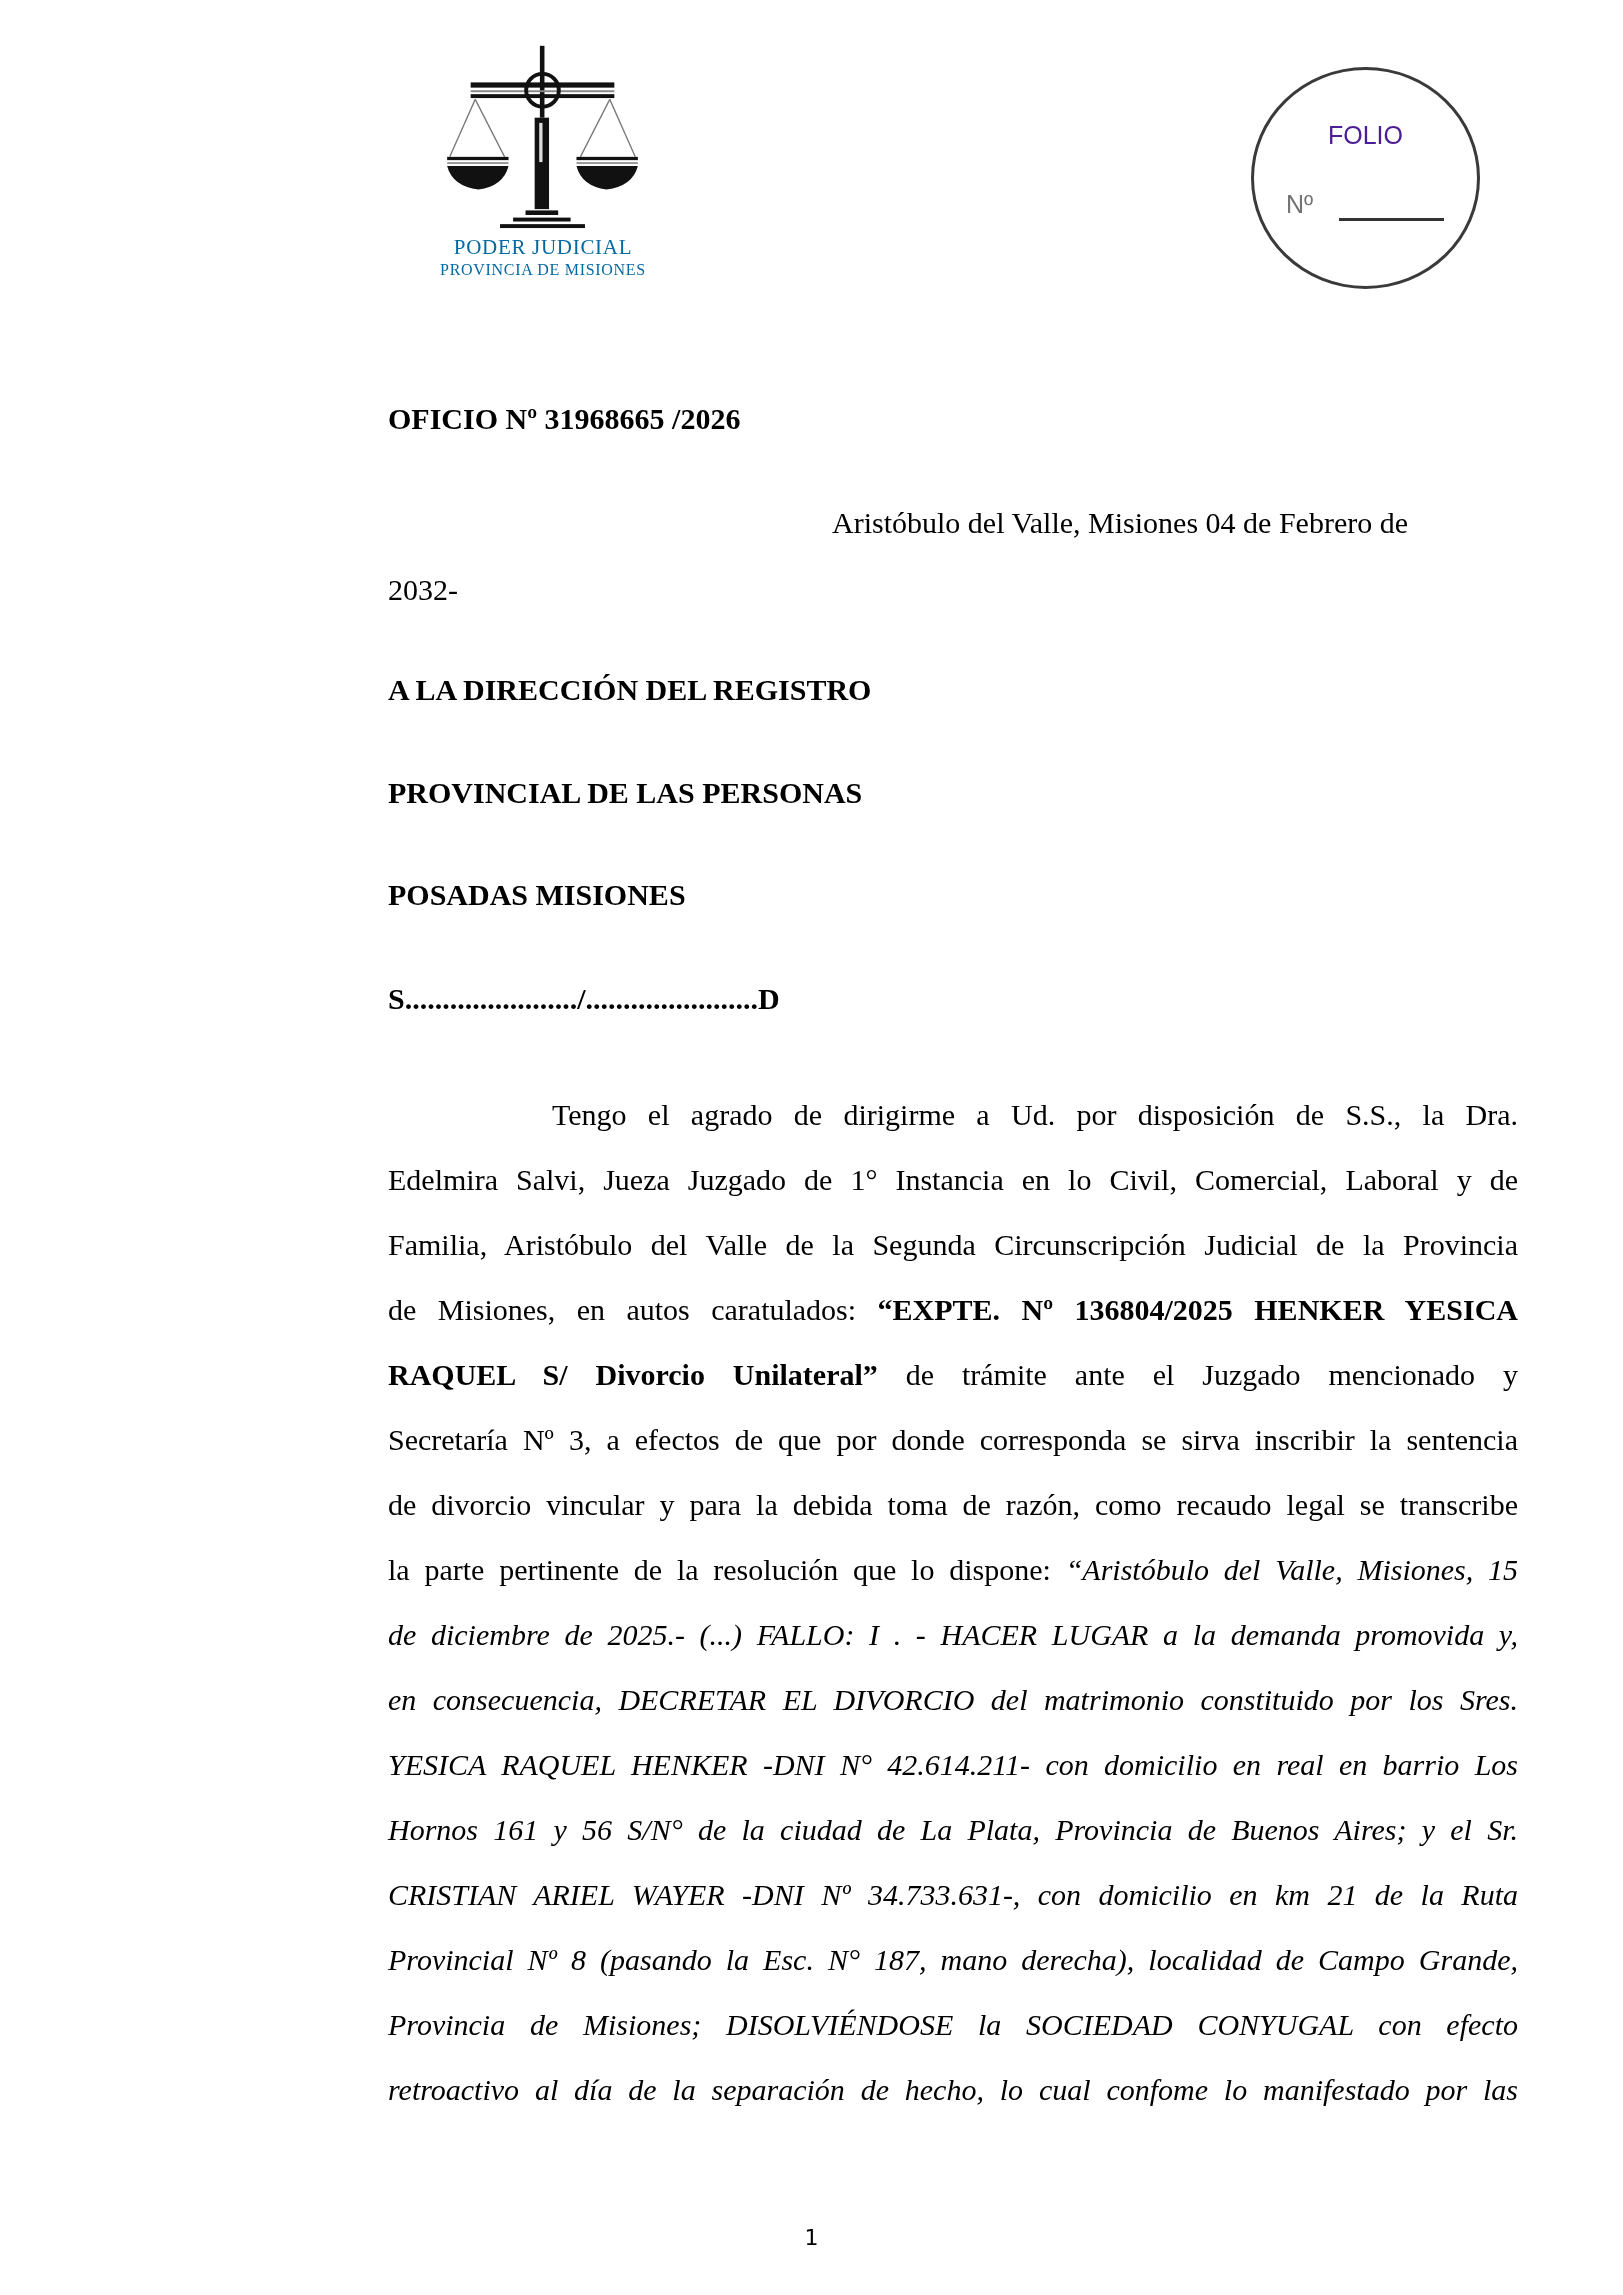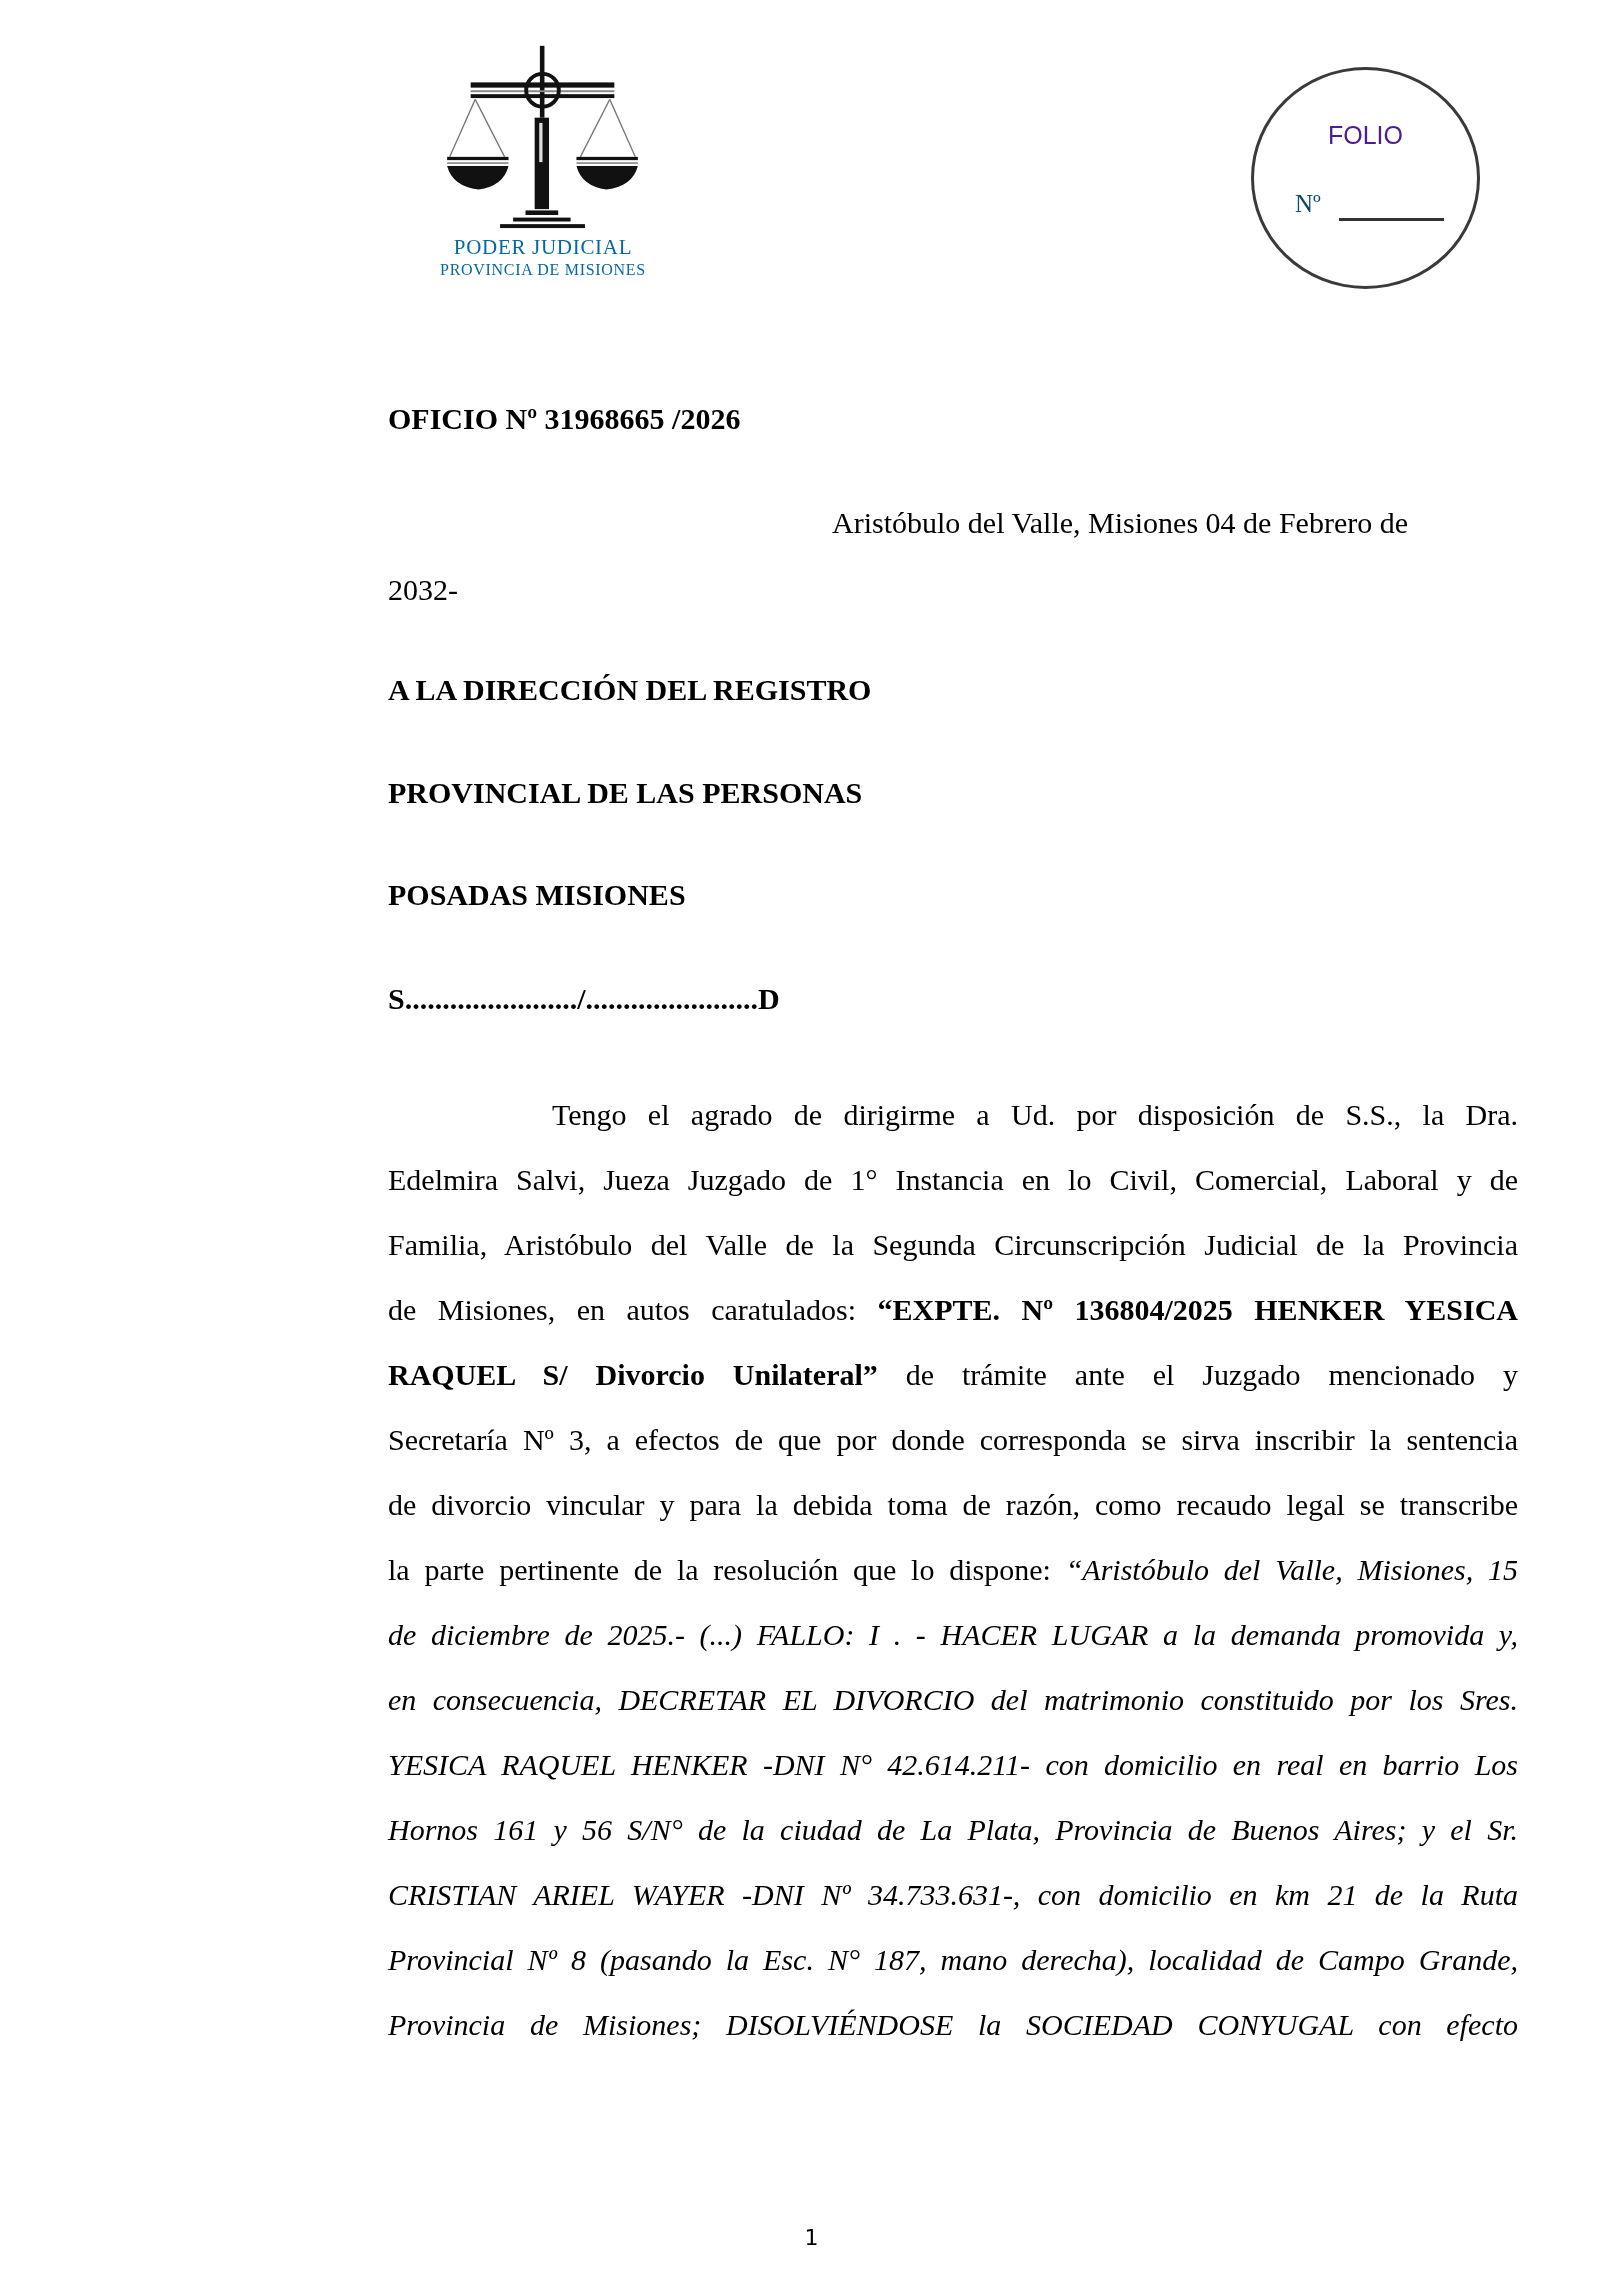--- a/index.html
+++ b/index.html
@@ -11,22 +11,22 @@
   .logo-text { position: absolute; left: 0; width: 288px; text-align: center;
     font-family: "Liberation Serif", "DejaVu Serif", serif; color: #0369a1; letter-spacing: 0.7px; }
   .logo-line1 { top: 196px; font-size: 21px; }
   .logo-line2 { top: 222px; font-size: 16px; }
 
   
   .folio { position: absolute; left: 1251px; top: 67px; width: 229px; height: 222px;
     border: 3.3px solid #3a3a3a; border-radius: 50%; box-sizing: border-box; }
   .folio-title { position: absolute; left: 0; right: 0; top: 51px; text-align: center;
     font-family: "Liberation Sans", "DejaVu Sans", sans-serif; font-size: 25px; color: #4c1d95; }
-  .folio-num { position: absolute; left: 41px; top: 120px;
-    font-family: Liberation Serif, serif; font-size: 25px; color: #0c4a6e; }
+  .folio-num { position: absolute; left: 32px; top: 120px;
+    font-family: Liberation Sans, sans-serif; font-size: 25px; color: #737373; }
   .folio-line { position: absolute; left: 85px; top: 148px; width: 105px; height: 2.6px; background: #333; }
 
   
   .line { position: absolute; left: 388px; font-family: "Liberation Serif", "DejaVu Serif", serif;
     font-size: 30px; line-height: 37px; white-space: nowrap; }
   .bold { font-weight: bold; }
 
   .oficio { top: 400px; }
   .date1 { left: 832px; top: 504px; }
   .date2 { top: 571px; }
@@ -107,16 +107,17 @@
     <span class="pl"><span>Secretaría Nº 3, a efectos de que por donde corresponda se sirva inscribir la sentencia</span></span>
     <span class="pl"><span>de divorcio vincular y para la debida toma de razón, como recaudo legal se transcribe</span></span>
     <span class="pl"><span>la parte pertinente de la resolución que lo dispone: </span><span style="font-style: italic;">“Aristóbulo del Valle, Misiones, 15</span></span>
     <span class="pl"><span style="font-style: italic;">de diciembre de 2025.- (...) FALLO: I . - HACER LUGAR a la demanda promovida y,</span></span>
     <span class="pl"><span style="font-style: italic;">en consecuencia, DECRETAR EL DIVORCIO del matrimonio constituido por los Sres.</span></span>
     <span class="pl"><span style="font-style: italic;">YESICA RAQUEL HENKER -DNI N° 42.614.211- con domicilio en real en barrio Los</span></span>
     <span class="pl"><span style="font-style: italic;">Hornos 161 y 56 S/N° de la ciudad de La Plata, Provincia de Buenos Aires; y el Sr.</span></span>
     <span class="pl"><span style="font-style: italic;">CRISTIAN ARIEL WAYER -DNI Nº 34.733.631-, con domicilio en km 21 de la Ruta</span></span>
     <span class="pl"><span style="font-style: italic;">Provincial Nº 8 (pasando la Esc. N° 187, mano derecha), localidad de Campo Grande,</span></span>
     <span class="pl"><span style="font-style: italic;">Provincia de Misiones; DISOLVIÉNDOSE la SOCIEDAD CONYUGAL con efecto</span></span>
+    <span class="pl"><span style="font-style: italic;">retroactivo al día de la separación de hecho, lo cual confome lo manifestado por las</span></span>
   </div>
 
 <div class="page-number">1</div>
 
 
 </body></html>

